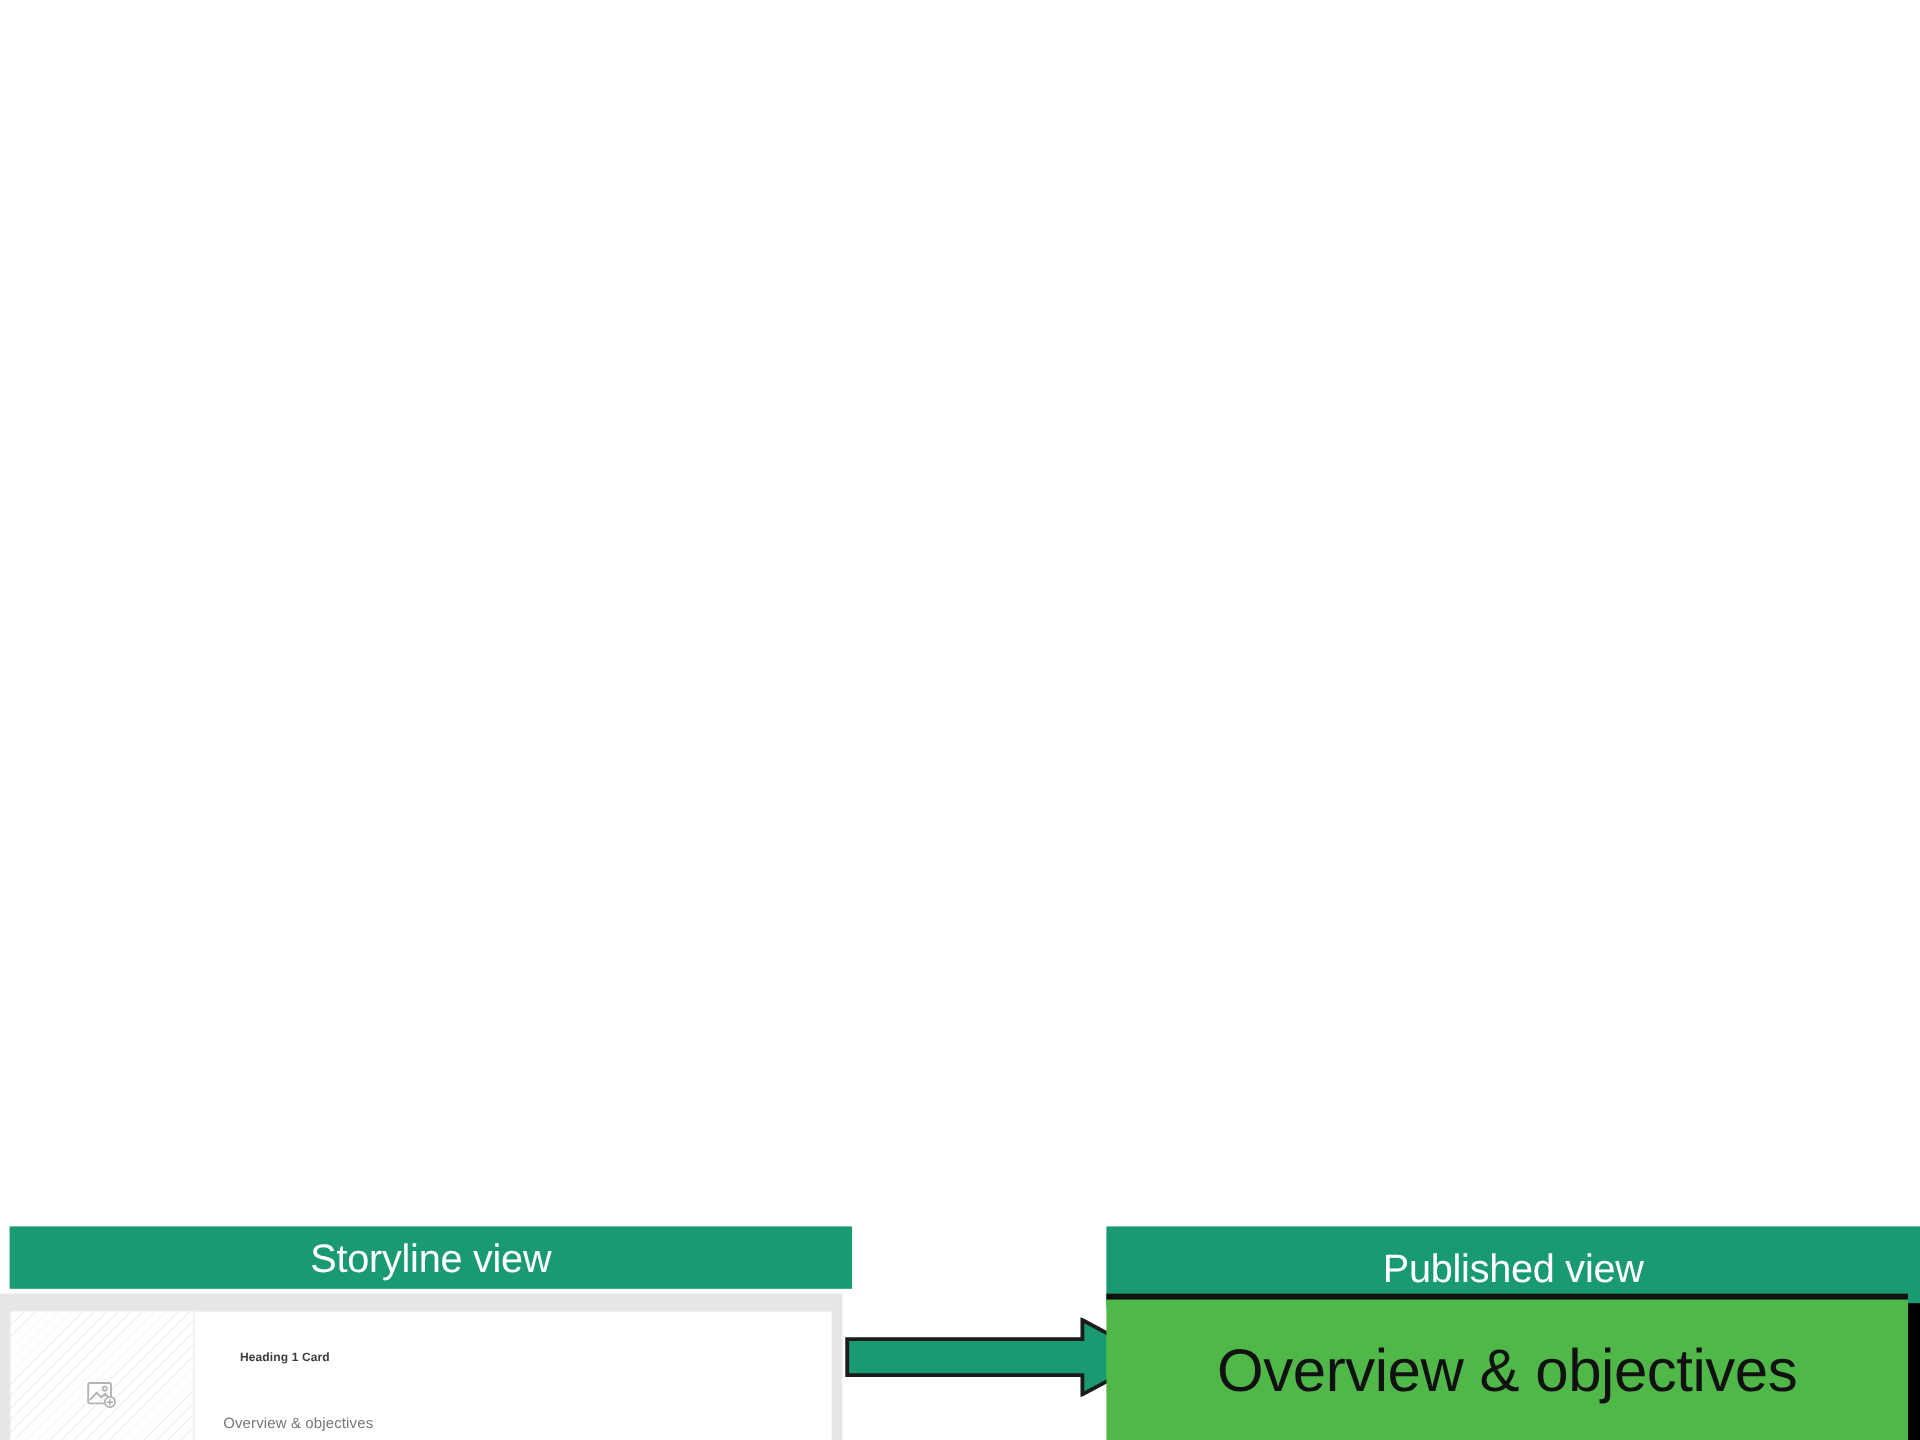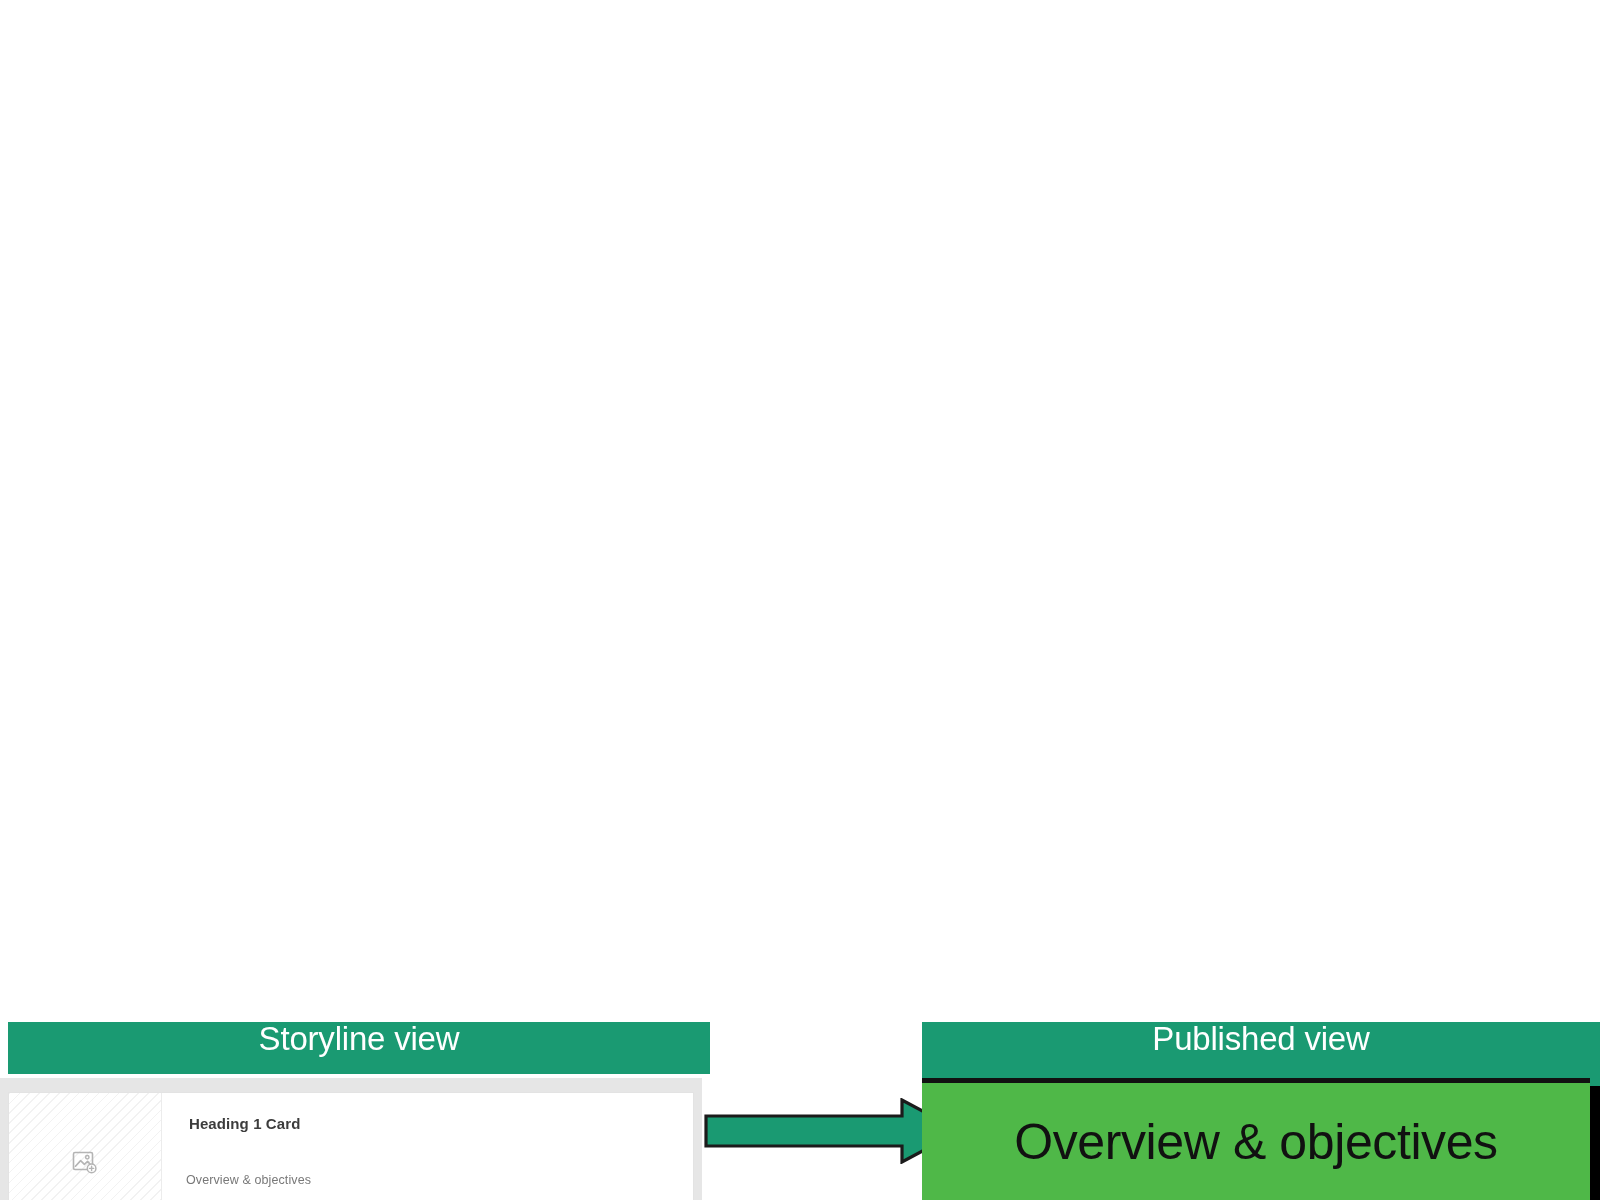--- a/index.html
+++ b/index.html
@@ -25,20 +25,21 @@
     height: 1012px;
     background: #ffffff;
   }
 
   
   .caption-bar {
     position: absolute;
     background: #1A9A72;
     color: #ffffff;
     display: flex;
+    align-items: center;
     justify-content: center;
     font-size: 33px;
     font-weight: 400;
     letter-spacing: -0.2px;
     line-height: 1;
     box-sizing: border-box;
   }
 
   
   #storyline-caption {
@@ -101,26 +102,26 @@
     transform: translateX(-50%);
     width: 26px;
     height: 24px;
   }
   .card-body {
     flex: 1 1 auto;
     padding: 20px 0 0 24px;
     box-sizing: border-box;
   }
   .card-kicker {
-    font-size: 15px;
+    font-size: 10px;
     font-weight: 700;
     color: #3c3c3c;
     letter-spacing: 0.1px;
     line-height: 1;
-    margin: 3px;
+    margin: 14px;
   }
   .card-title {
     font-size: 12.5px;
     font-weight: 400;
     color: #787878;
     line-height: 1;
     margin: 43px 0 0 0;
     letter-spacing: 0.1px;
   }
 

